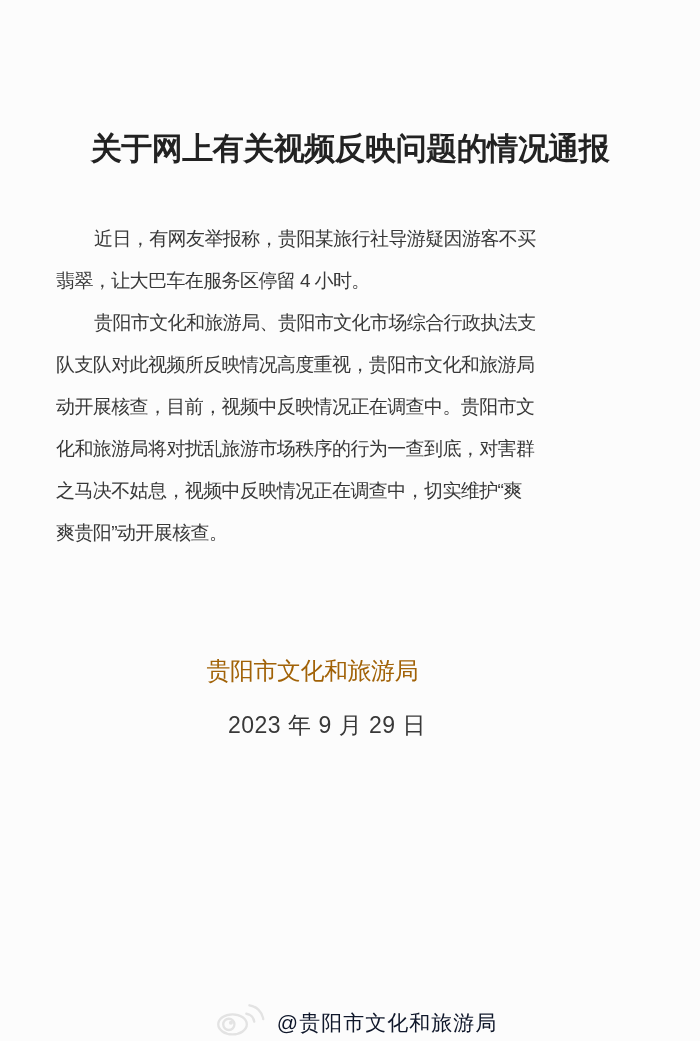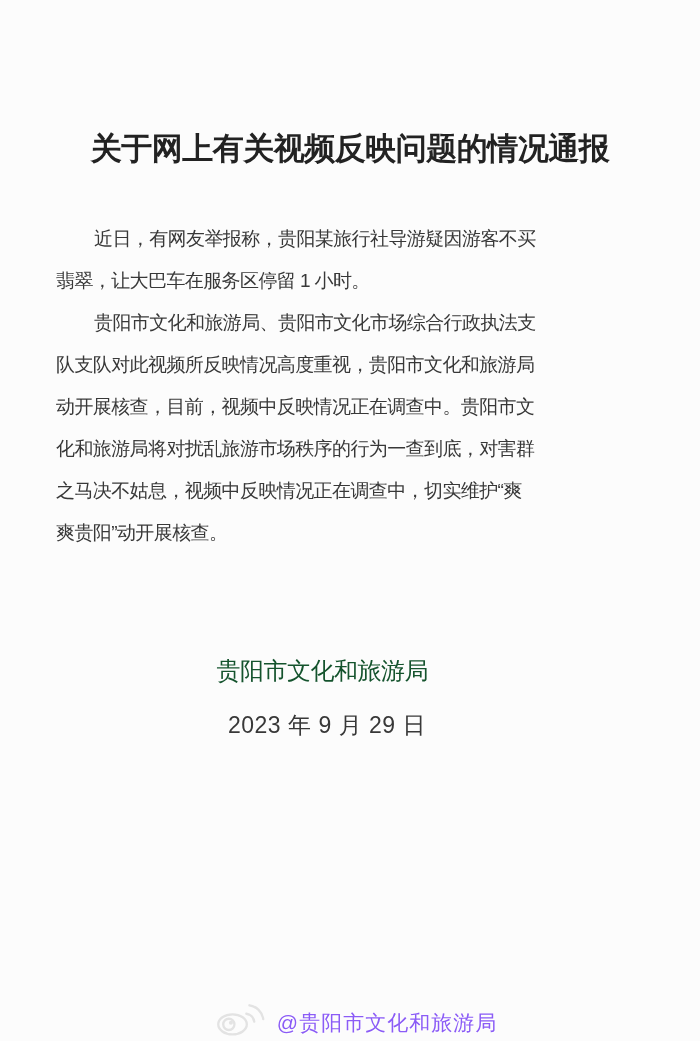--- a/index.html
+++ b/index.html
@@ -44,25 +44,25 @@
     height: 42px;
     line-height: 42px;
     white-space: nowrap;
   }
   .line.first {
     text-indent: 2em;
   }
   .signature {
     position: absolute;
     top: 656px;
-    right: 128px;
+    right: 138px;
     font-size: 24px;
     letter-spacing: -0.5px;
     line-height: 30px;
-    color: #14532d;
+    color: #a16207;
     text-align: center;
   }
   .date {
     position: absolute;
     top: 700px;
     right: 130px;
     font-size: 23px;
     letter-spacing: 0.5px;
     line-height: 26px;
     color: #383838;
@@ -77,34 +77,34 @@
     justify-content: center;
     align-items: flex-end;
     gap: 10px;
     transform: translateX(6px);
   }
   .wm-icon svg { display: block; }
   .wm-text {
     font-size: 21px;
     letter-spacing: 1px;
     line-height: 1.3;
-    color: #8b5cf6;
+    color: #0f172a;
     text-shadow: 0.5px 0.5px 0 #ffffff;
   }
 </style>
 </head>
 <body>
 
 <div class="page">
 
   <h1 class="title">关于网上有关视频反映问题的情况通报</h1>
 
   <div class="body-text">
       <div class="line first">近日，有网友举报称，贵阳某旅行社导游疑因游客不买</div>
-      <div class="line">翡翠，让大巴车在服务区停留 1 小时。</div>
+      <div class="line">翡翠，让大巴车在服务区停留 4 小时。</div>
       <div class="line first">贵阳市文化和旅游局、贵阳市文化市场综合行政执法支</div>
       <div class="line">队支队对此视频所反映情况高度重视，贵阳市文化和旅游局</div>
       <div class="line">动开展核查，目前，视频中反映情况正在调查中。贵阳市文</div>
       <div class="line">化和旅游局将对扰乱旅游市场秩序的行为一查到底，对害群</div>
       <div class="line">之马决不姑息，视频中反映情况正在调查中，切实维护“爽</div>
       <div class="line">爽贵阳”动开展核查。</div>
     </div>
 
   <div class="signature">贵阳市文化和旅游局</div>
 

